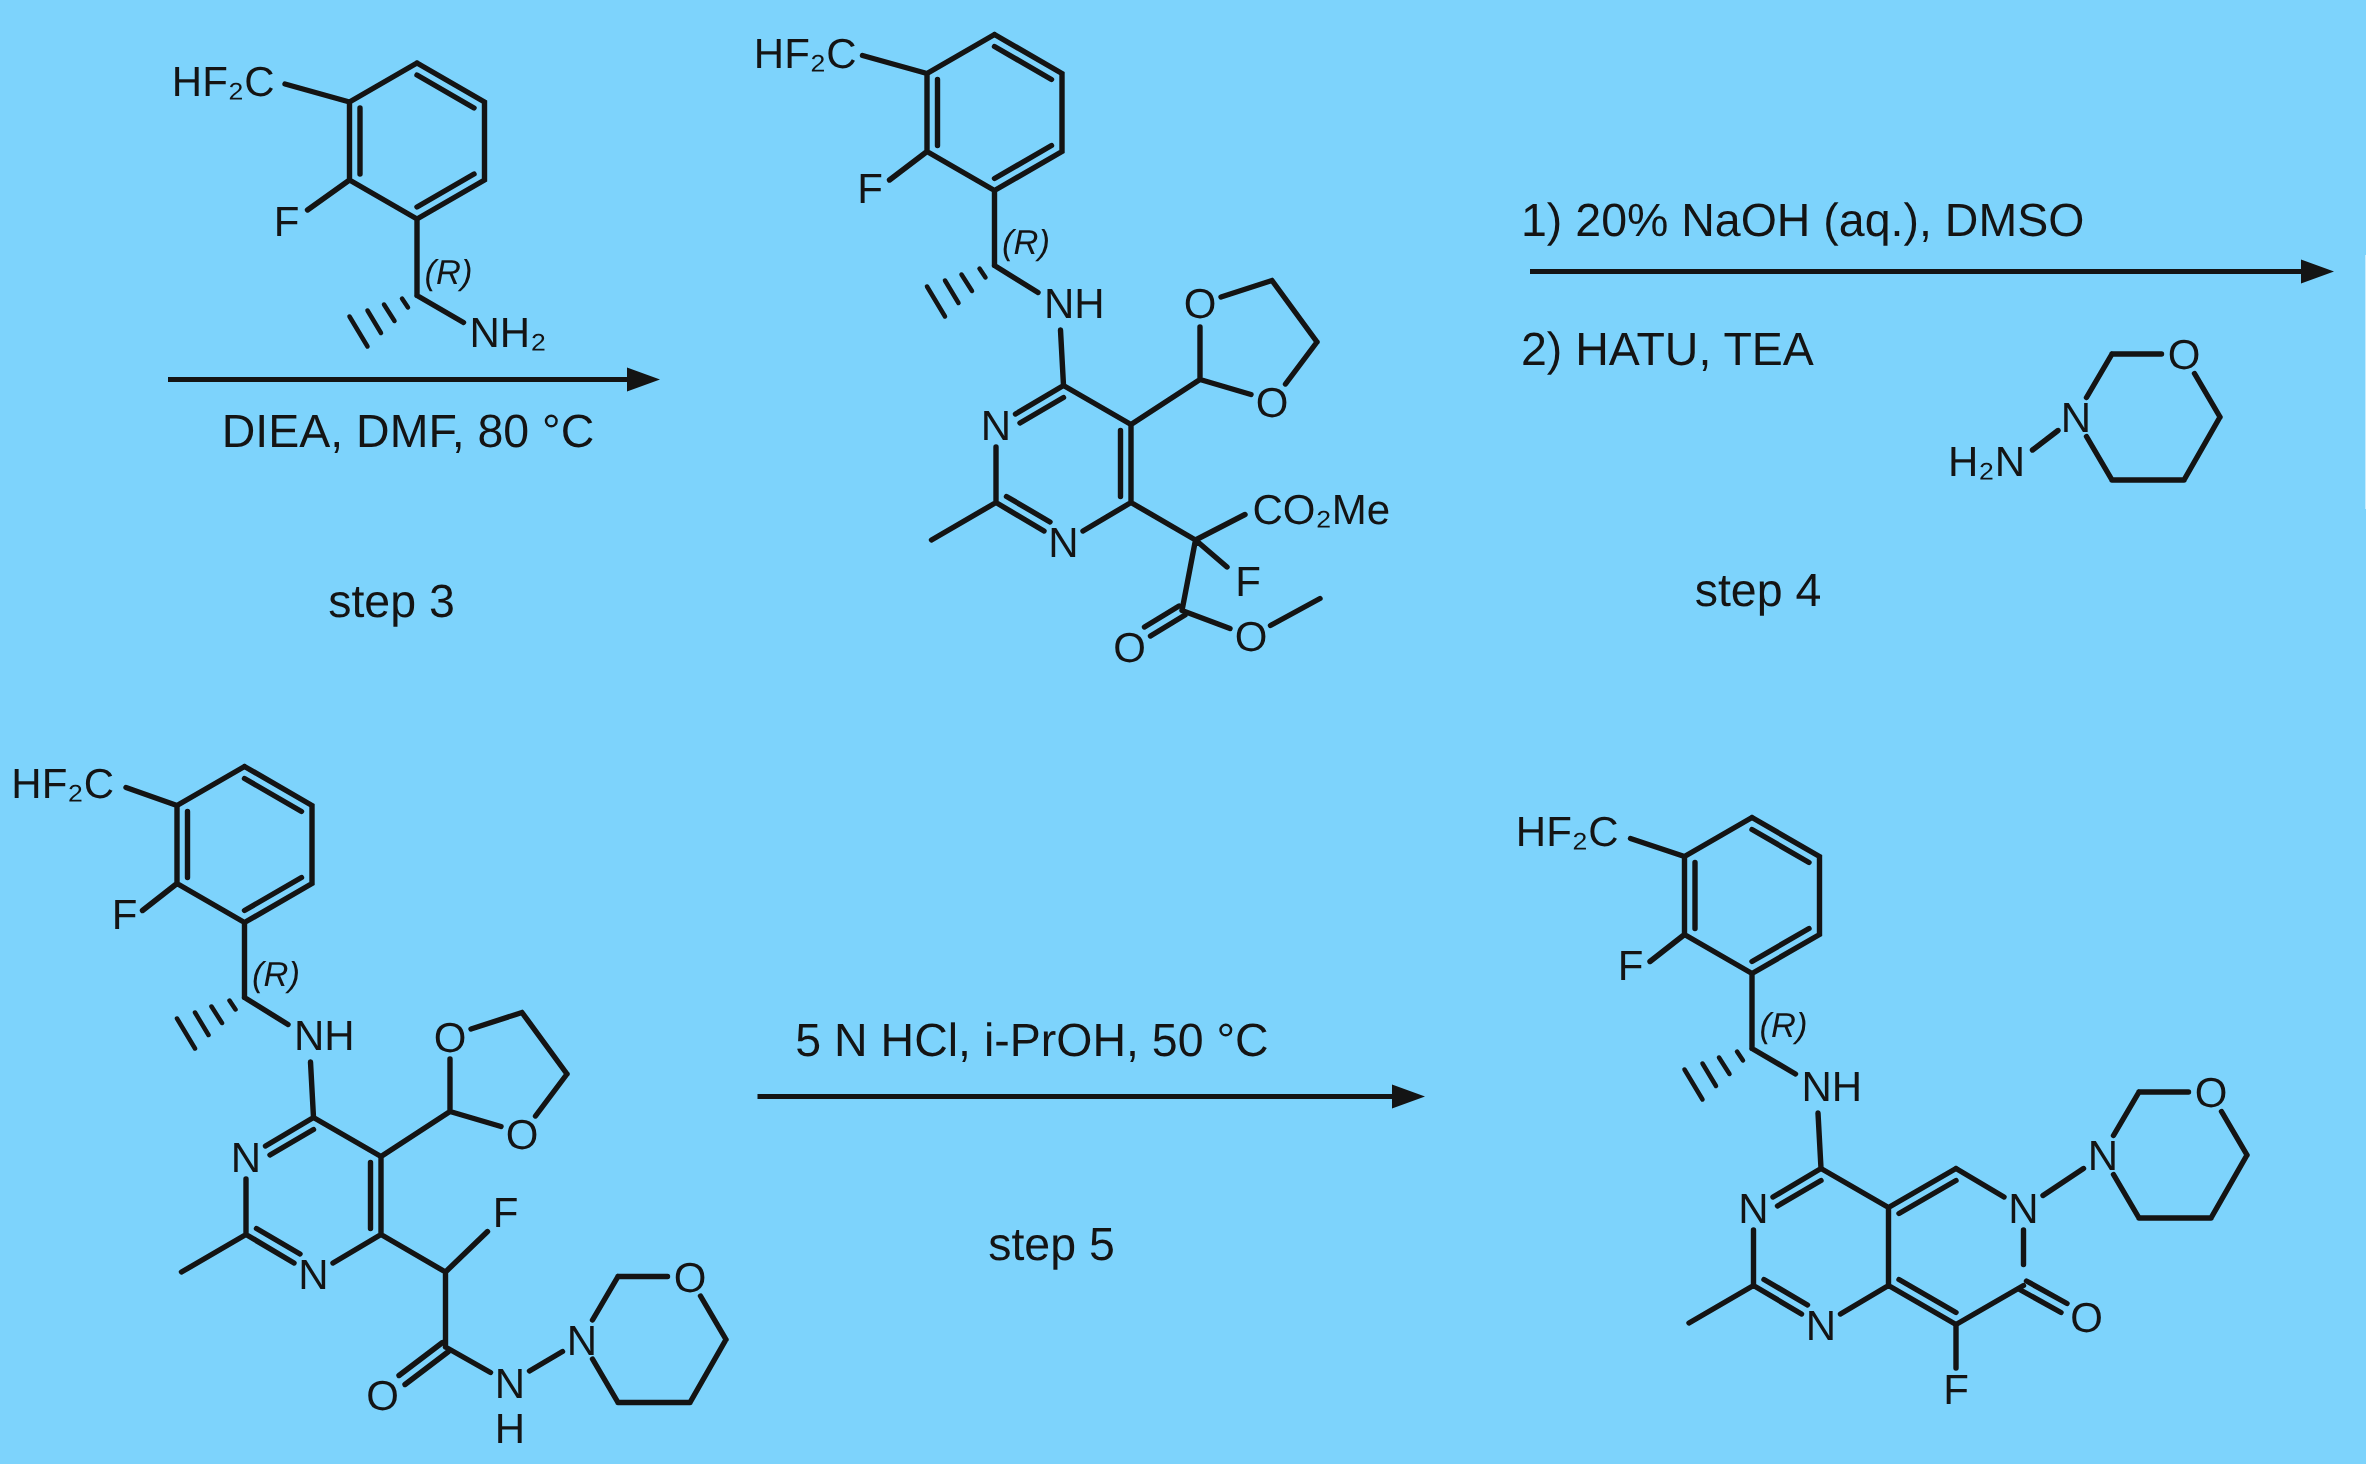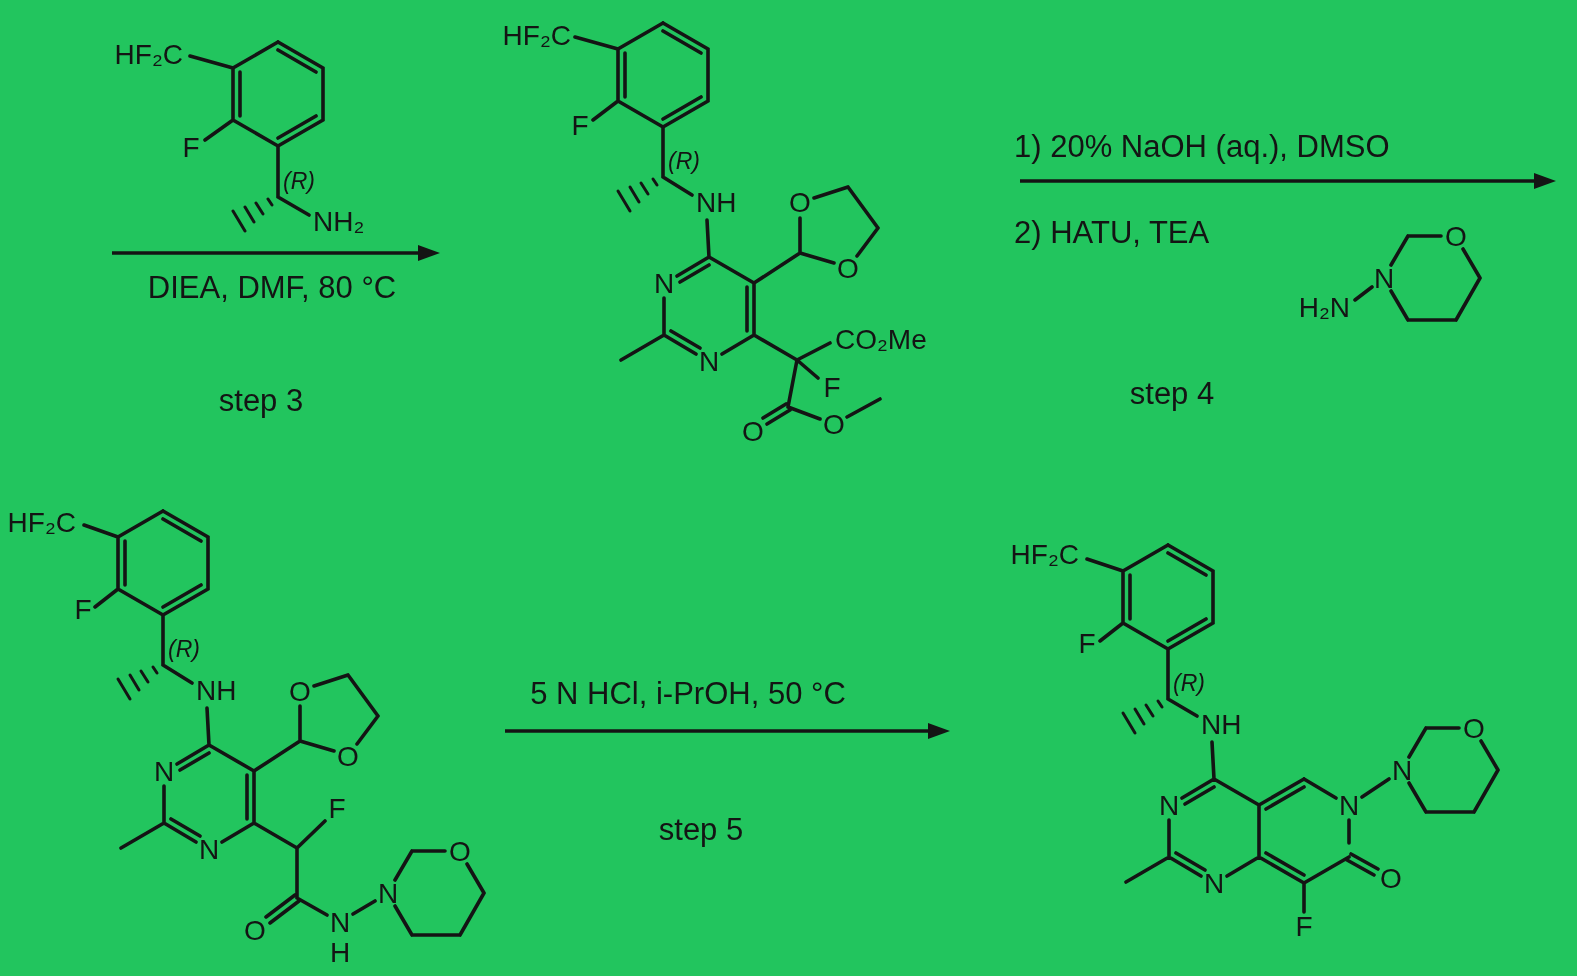--- a/index.html
+++ b/index.html
@@ -1,16 +1,16 @@
 <!DOCTYPE html>
 <html><head>
 <meta charset="utf-8">
 <style>
   html,body{margin:0;padding:0;background:#ffffff;}
-  .page{position:relative;width:1577px;height:976px;background:#22c55e;overflow:hidden;}
+  .page{position:relative;width:1577px;height:976px;background:#7dd3fc;overflow:hidden;}
   svg{display:block;}
   .bond{stroke:#141414;stroke-width:3.6;fill:none;stroke-linecap:round;}
   .hash{stroke:#141414;stroke-width:3;fill:none;stroke-linecap:round;}
   .arrowline{stroke:#141414;stroke-width:3.4;fill:none;}
   .arrowhead{fill:#141414;stroke:none;}
   text{font-family:"Liberation Sans","DejaVu Sans",sans-serif;fill:#141414;}
   .atom{font-size:28px;}
   .stereo{font-size:23px;font-style:italic;}
   .cond{font-size:31px;}
   .step{font-size:31px;}

